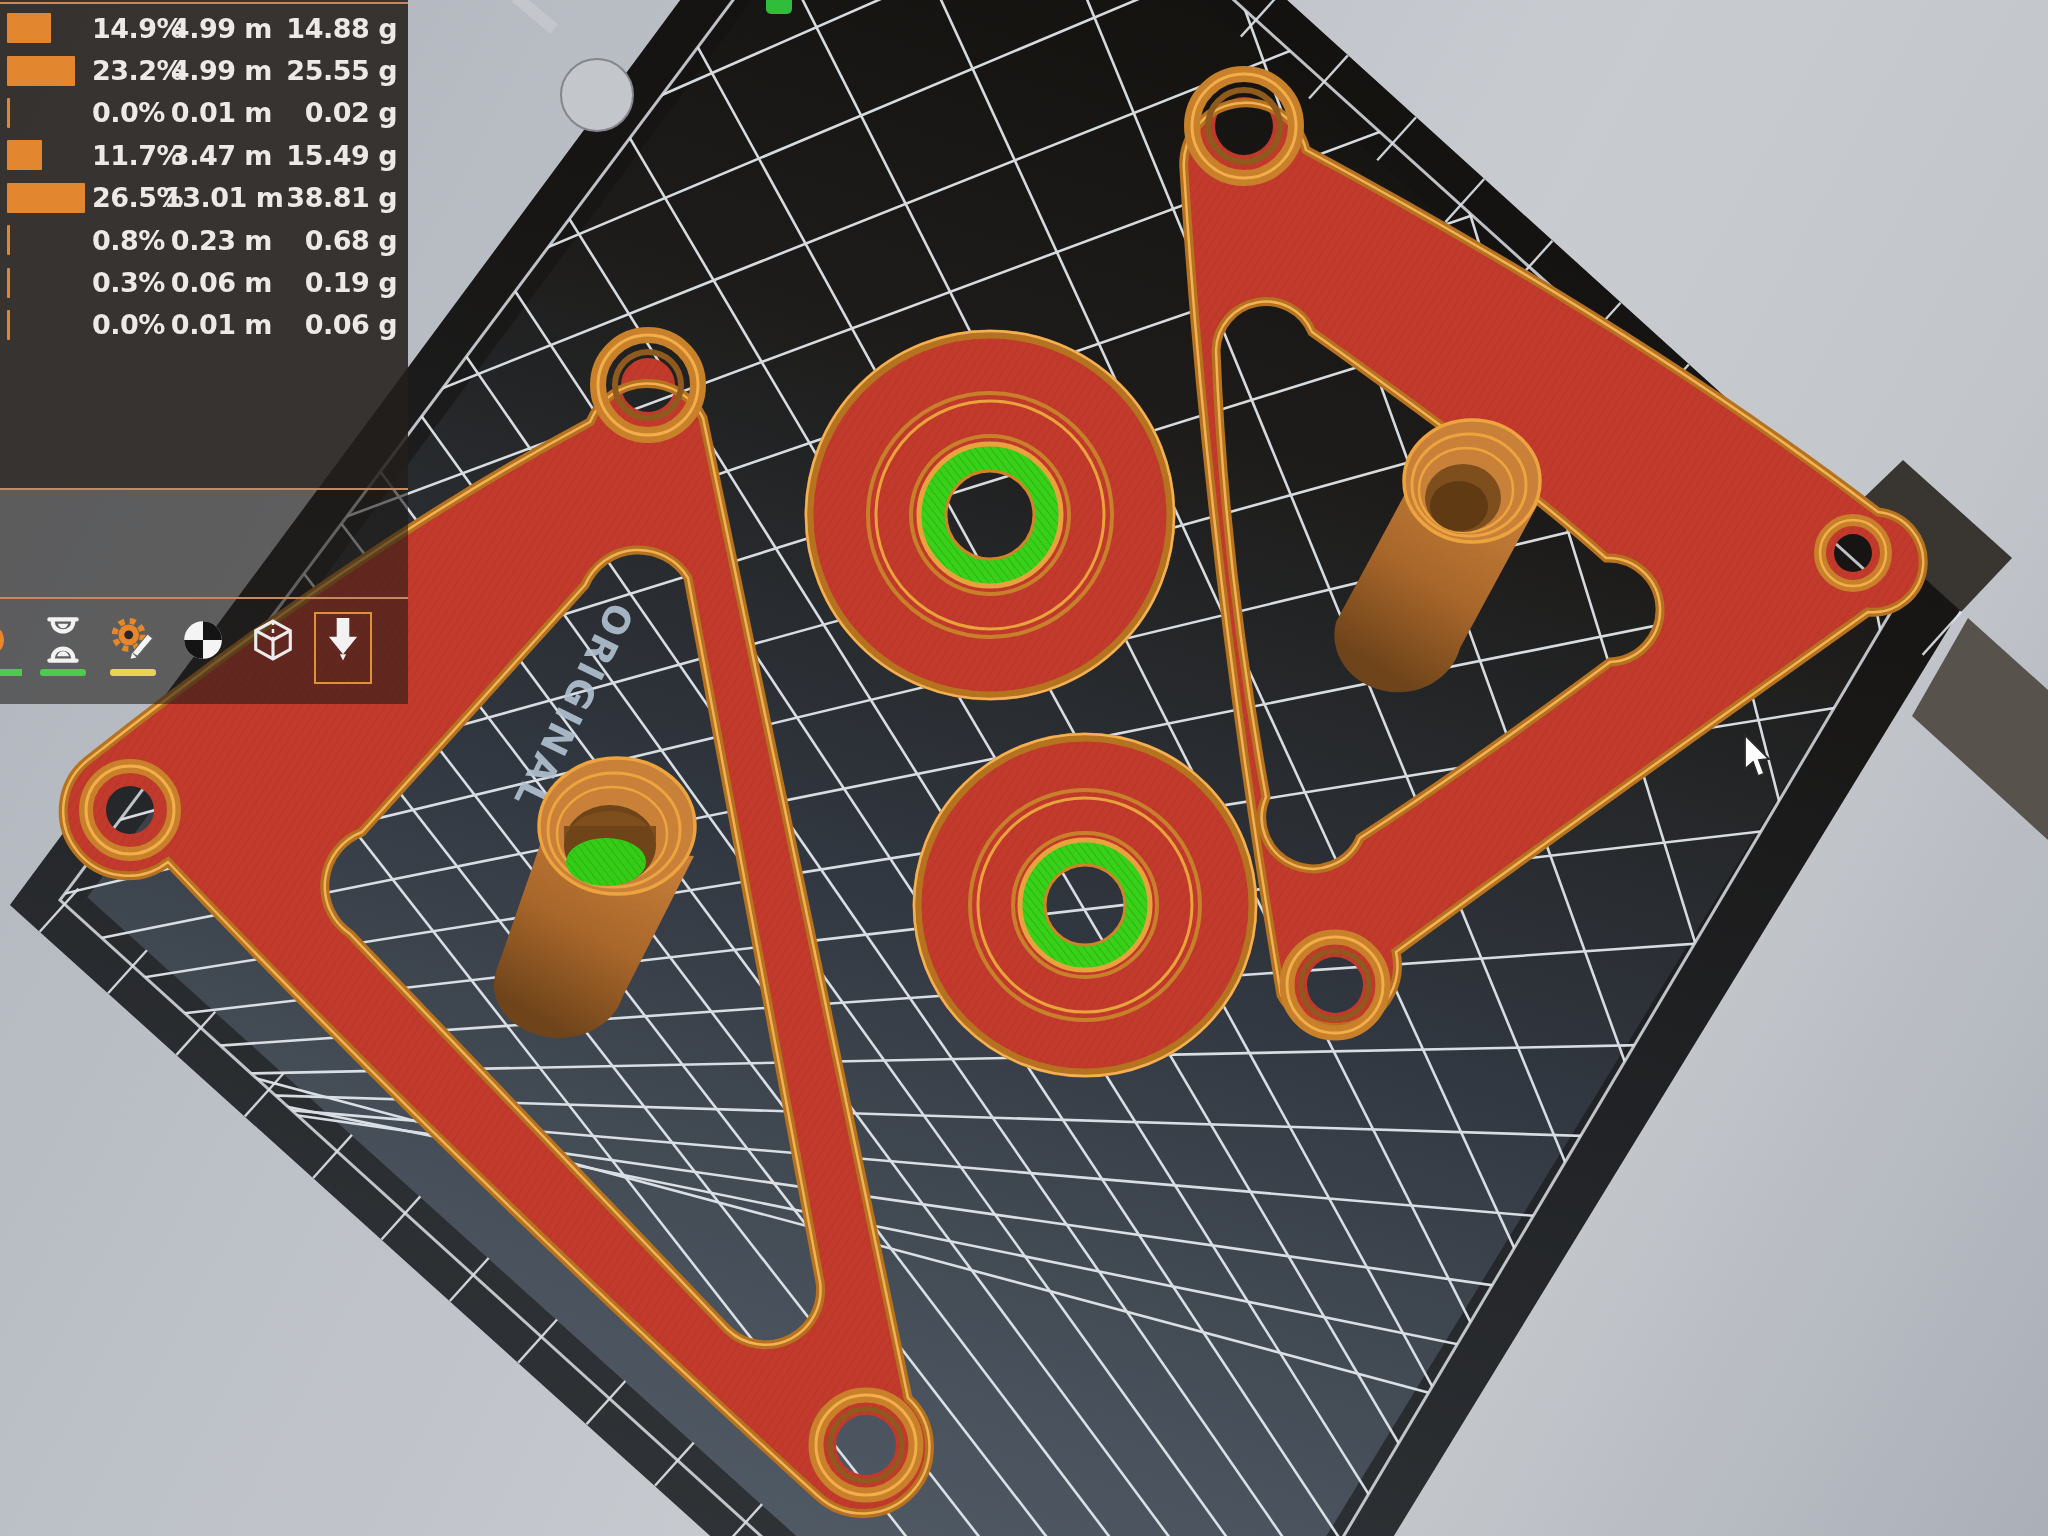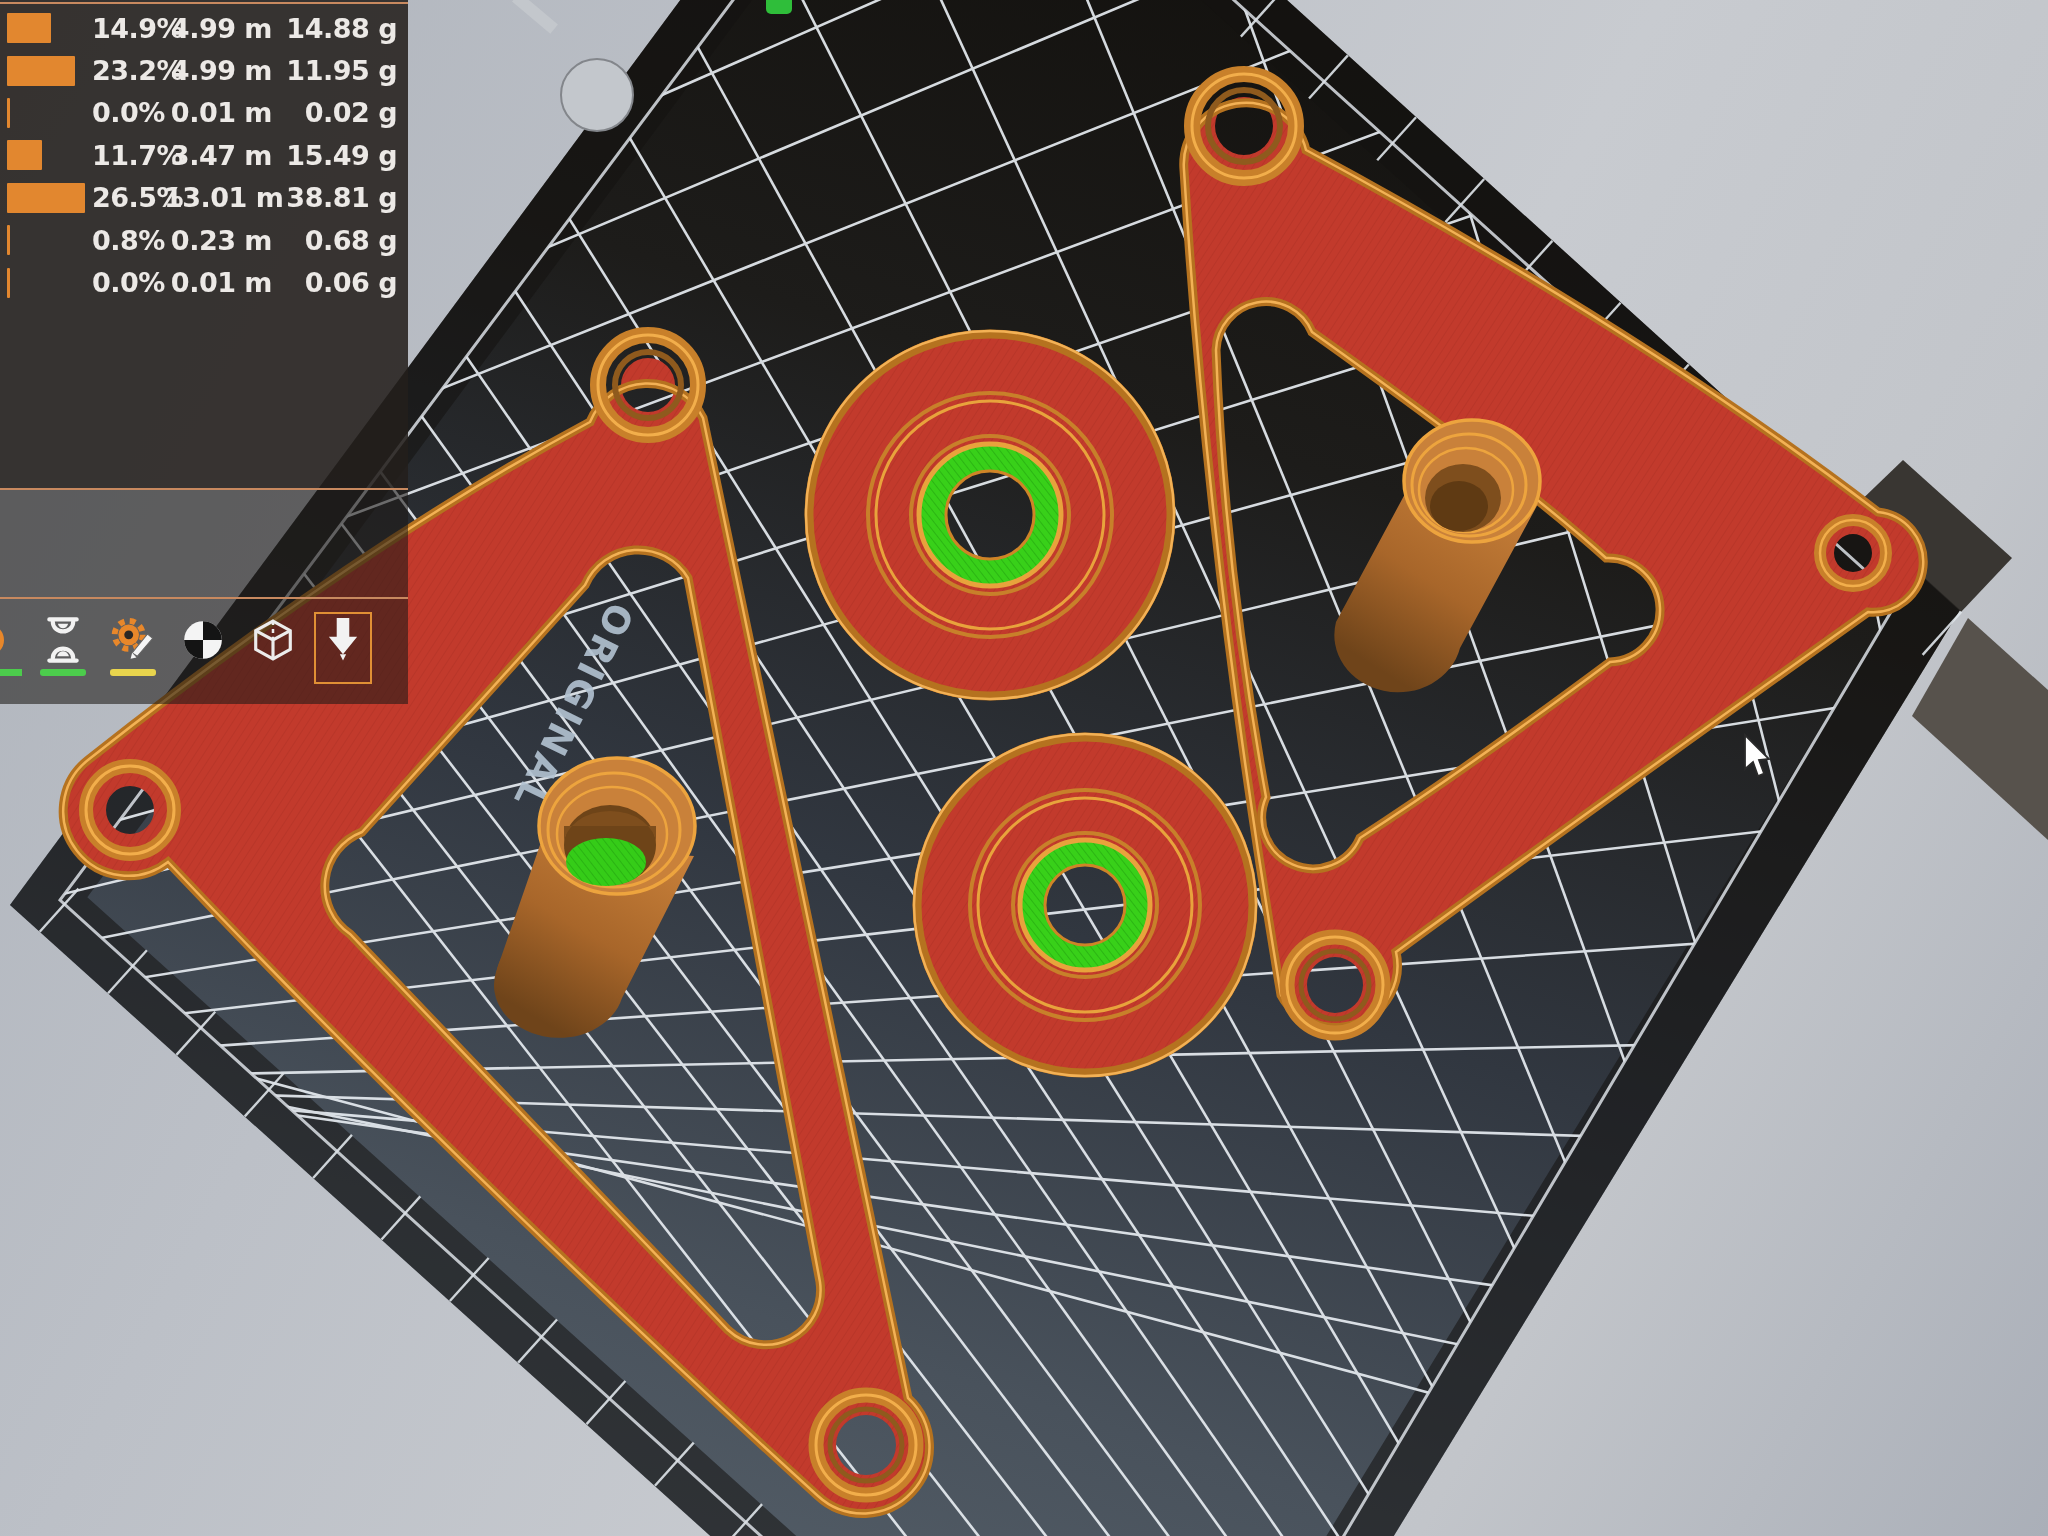--- a/index.html
+++ b/index.html
@@ -301,21 +301,21 @@
           <div class="cell c-pct">14.9%</div>
           <div class="cell c-len">4.99 m</div>
           <div class="cell c-wt">14.88 g</div>
         </div>
         <div class="lrow">
           <div class="bar-wrap">
             <div class="bar" style="width:68px;background:#e2872f"></div>
           </div>
           <div class="cell c-pct">23.2%</div>
           <div class="cell c-len">4.99 m</div>
-          <div class="cell c-wt">11.95 g</div>
+          <div class="cell c-wt">25.55 g</div>
         </div>
         <div class="lrow">
           <div class="bar-wrap">
             <div class="bar" style="width:3px;background:#e2872f"></div>
           </div>
           <div class="cell c-pct">0.0%</div>
           <div class="cell c-len">0.01 m</div>
           <div class="cell c-wt">0.02 g</div>
         </div>
         <div class="lrow">
@@ -334,20 +334,28 @@
           <div class="cell c-len">13.01 m</div>
           <div class="cell c-wt">38.81 g</div>
         </div>
         <div class="lrow">
           <div class="bar-wrap">
             <div class="bar" style="width:3px;background:#e2872f"></div>
           </div>
           <div class="cell c-pct">0.8%</div>
           <div class="cell c-len">0.23 m</div>
           <div class="cell c-wt">0.68 g</div>
+        </div>
+        <div class="lrow">
+          <div class="bar-wrap">
+            <div class="bar" style="width:3px;background:#e2872f"></div>
+          </div>
+          <div class="cell c-pct">0.3%</div>
+          <div class="cell c-len">0.06 m</div>
+          <div class="cell c-wt">0.19 g</div>
         </div>
         <div class="lrow">
           <div class="bar-wrap">
             <div class="bar" style="width:3px;background:#e2872f"></div>
           </div>
           <div class="cell c-pct">0.0%</div>
           <div class="cell c-len">0.01 m</div>
           <div class="cell c-wt">0.06 g</div>
         </div>
       </div>

